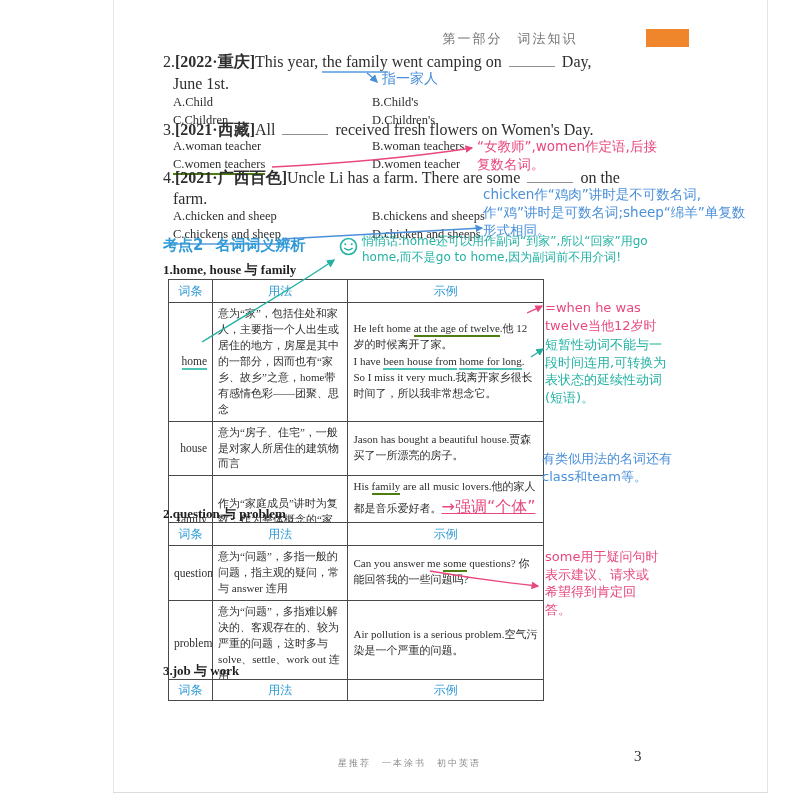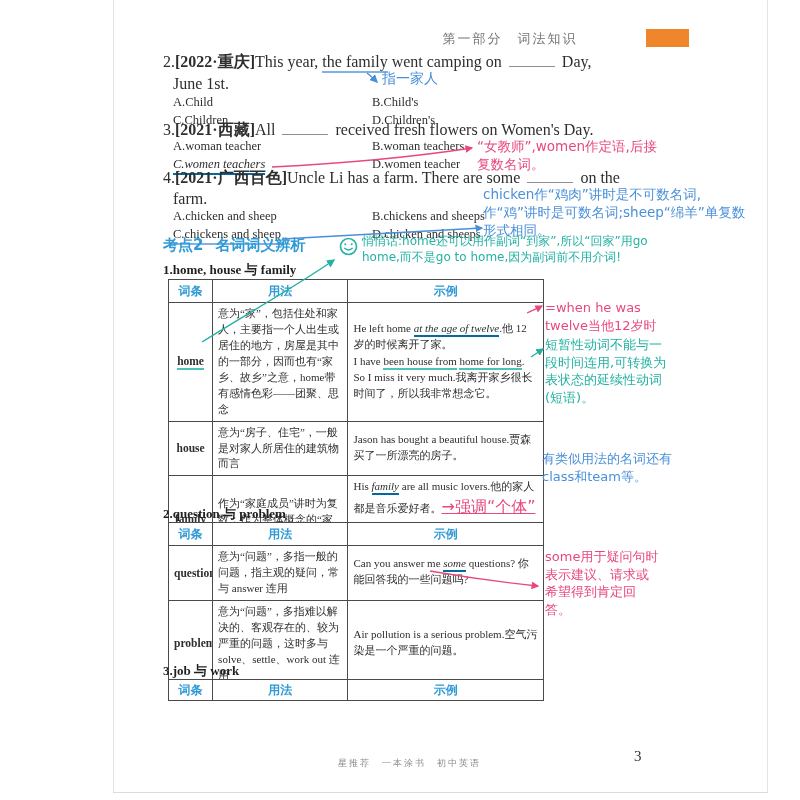--- a/index.html
+++ b/index.html
@@ -15,39 +15,39 @@
     font-family:"DejaVu Sans",sans-serif;font-size:13px;color:#757575;letter-spacing:2px;}
   .orange-block{position:absolute;left:646px;top:29px;width:43px;height:18px;background:#f0862c;}
   
   .pline{position:absolute;left:163px;font-size:16px;line-height:1.25;white-space:nowrap;}
   .tag{font-weight:bold;}
   .opt-row{position:absolute;left:163px;width:420px;height:16px;}
   .optA{position:absolute;left:10px;font-size:12.5px;white-space:nowrap;}
   .optB{position:absolute;left:209px;font-size:12.5px;white-space:nowrap;}
   .blank{display:inline-block;width:46px;height:11px;border-bottom:1.4px solid #8f8f8f;margin:0 3px;}
   .u-blue{border-bottom:2px solid #7fb2e5;padding-bottom:1px;}
-  .u-pink{border-bottom:2px solid #0369a1;padding-bottom:1px;font-style:italic;}
+  .u-pink{border-bottom:2px solid #4d7c0f;padding-bottom:1px;}
   .u-teal{border-bottom:2px solid #4cc3b4;padding-bottom:1px;}
   .hw-pink{font-family:"DejaVu Sans",sans-serif;color:#e8487c;}
   .hw-teal{font-family:"DejaVu Sans",sans-serif;color:#23b2a2;}
   .hw-blue{font-family:"DejaVu Sans",sans-serif;color:#4a90d9;}
   .note{position:absolute;line-height:1.35;}
   
   .kaodian{position:absolute;left:163px;top:236px;font-family:"DejaVu Sans",sans-serif;
     font-weight:bold;color:#2f9ad6;font-size:15px;}
   .kaodian .ttl{margin-left:12px;}
   .sec-title{position:absolute;left:163px;font-size:13px;font-weight:bold;color:#1f1f1f;white-space:nowrap;}
   
   table.vt{position:absolute;border-collapse:collapse;table-layout:fixed;width:376px;
     border:1.5px solid #3f3f3f;background:#fff;}
   .vt th{border:1px solid #4a4a4a;color:#2f9ad6;font-family:"DejaVu Sans",sans-serif;
-    font-size:12px;font-weight:bold;text-align:center;padding:1px 2px;}
+    font-size:12px;font-weight:normal;text-align:center;padding:1px 2px;}
   .vt td{border:1px solid #4a4a4a;font-size:11px;line-height:1.45;padding:3px 5px;
     vertical-align:middle;overflow:hidden;}
-  .vt td.term{text-align:center;font-size:11.5px;font-weight:bold;}
+  .vt td.term{text-align:right;font-size:11.5px;}
   .vt .ex{margin:0 0 1px 0;}
   .vt .hw-pink{font-size:16px;text-decoration:underline;}
   .overlay{position:absolute;left:0;top:0;pointer-events:none;z-index:6;}
   .footer-imprint{position:absolute;left:338px;top:757px;font-family:"DejaVu Sans",sans-serif;
     font-size:9px;color:#8a8a8a;letter-spacing:2px;}
   .page-num{position:absolute;left:634px;top:748px;font-size:15px;color:#333;}
   .smiley{position:absolute;left:339px;top:237px;}
 </style>
 </head>
 <body>

